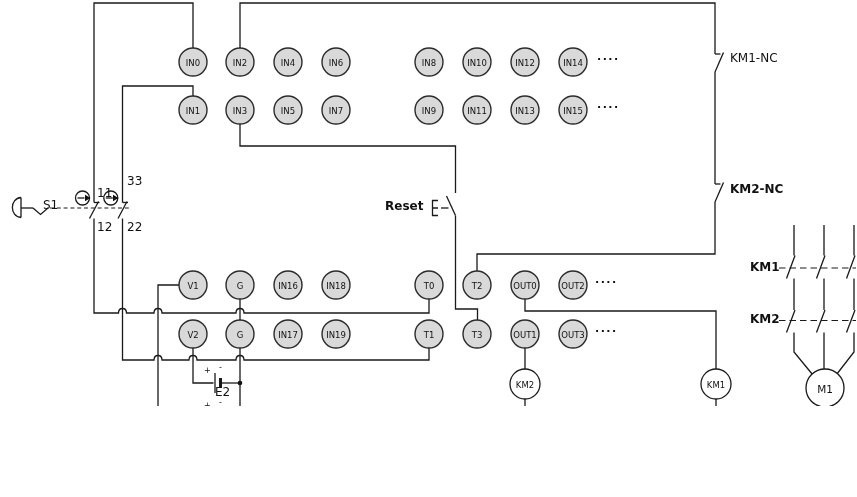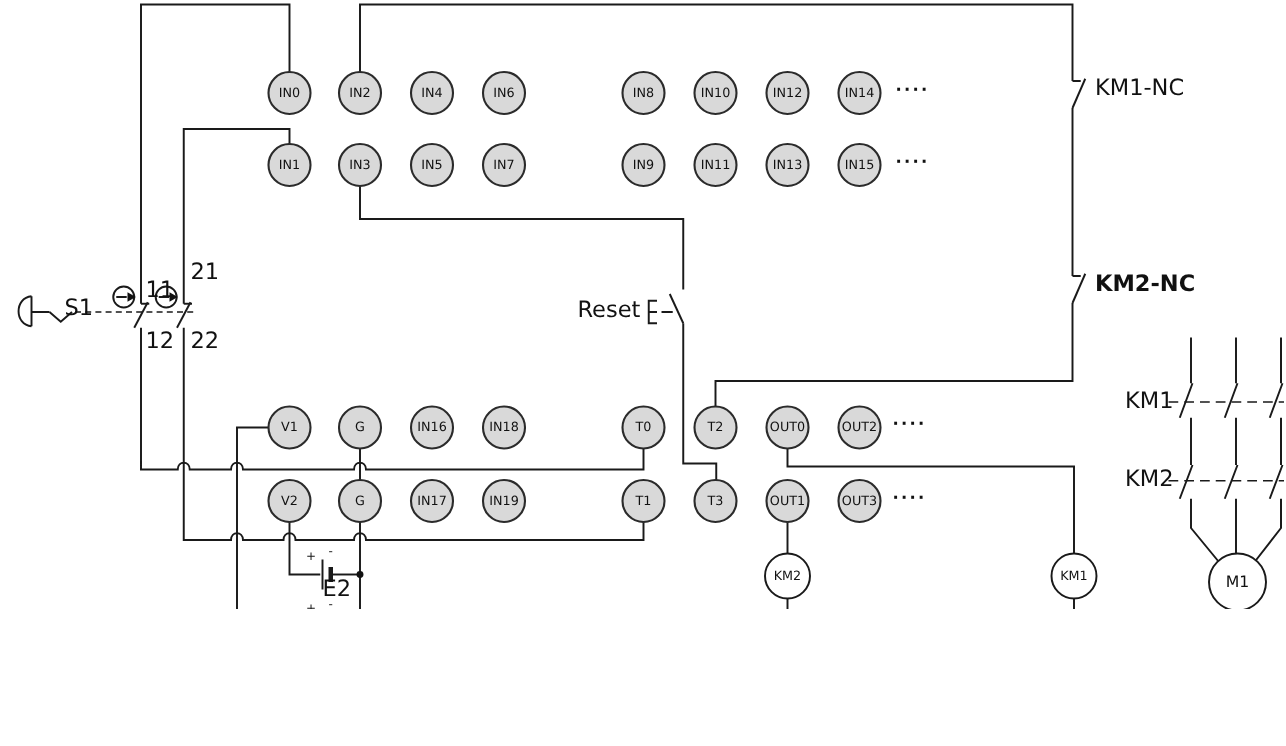--- a/index.html
+++ b/index.html
@@ -12,22 +12,22 @@
   svg path.linkage{stroke-width:1.1;stroke-dasharray:6.5 4;}
   svg circle.terminal{fill:#d9d9d9;stroke:#2b2b2b;stroke-width:1.4;}
   svg circle.coil{fill:#ffffff;stroke:#1a1a1a;stroke-width:1.3;}
   svg circle.motor{fill:#ffffff;stroke:#1a1a1a;stroke-width:1.3;}
   svg circle.posopen{fill:#ffffff;stroke:#1a1a1a;stroke-width:1.3;}
   svg circle.junction{fill:#111;stroke:none;}
   svg polygon.arrowhead{fill:#111;stroke:none;}
   svg text{font-family:"DejaVu Sans","Liberation Sans",sans-serif;font-size:8.5px;fill:#111;
            text-anchor:middle;dominant-baseline:central;}
   svg text.big{font-size:10.5px;}
-  .lbl{position:absolute;font-size:15px;color:#111;line-height:11px;white-space:pre;}
-  .lbl.right{text-align:center;}
+  .lbl{position:absolute;font-size:12px;color:#111;line-height:11px;white-space:pre;}
+  .lbl.right{text-align:left;font-weight:bold;}
   .lbl.tiny{font-size:8px;line-height:8px;}
   .lbl.dots{font-size:11px;font-weight:bold;letter-spacing:1.5px;line-height:12px;}
 </style>
 </head>
 <body>
 
 <div class="canvas">
 
   <svg width="857" height="497" viewBox="0 0 857 497">
 
@@ -237,21 +237,21 @@
         </g>
         <g>
           <circle cx="825" cy="388" r="19" class="motor"></circle>
           <text x="825" y="388.5" class="big">M1</text>
         </g>
       </g>
   </svg>
 
   <div class="lbl" style="left:2px;top:200px;margin-left:41px;">S1</div>
   <div class="lbl" style="left:97px;top:188px;">11</div>
-  <div class="lbl" style="left:127px;top:176px;">21</div>
+  <div class="lbl" style="left:127px;top:176px;">33</div>
   <div class="lbl" style="left:97px;top:222px;">12</div>
   <div class="lbl" style="left:127px;top:222px;">22</div>
   <div class="lbl right" style="left:385px;top:201px;width:40px;">Reset</div>
   <div class="lbl" style="left:730px;top:53px;">KM1-NC</div>
   <div class="lbl" style="left:730px;top:184px;font-weight:bold;">KM2-NC</div>
   <div class="lbl right" style="left:750px;top:262px;width:27px;">KM1</div>
   <div class="lbl right" style="left:750px;top:314px;width:27px;">KM2</div>
   <div class="lbl" style="left:183px;top:387px;padding-left:32px;">E2</div>
   <div class="lbl" style="left:183px;top:421px;font-style:italic;">E1</div>
   <div class="lbl tiny" style="left:204px;top:367px;">+</div>

